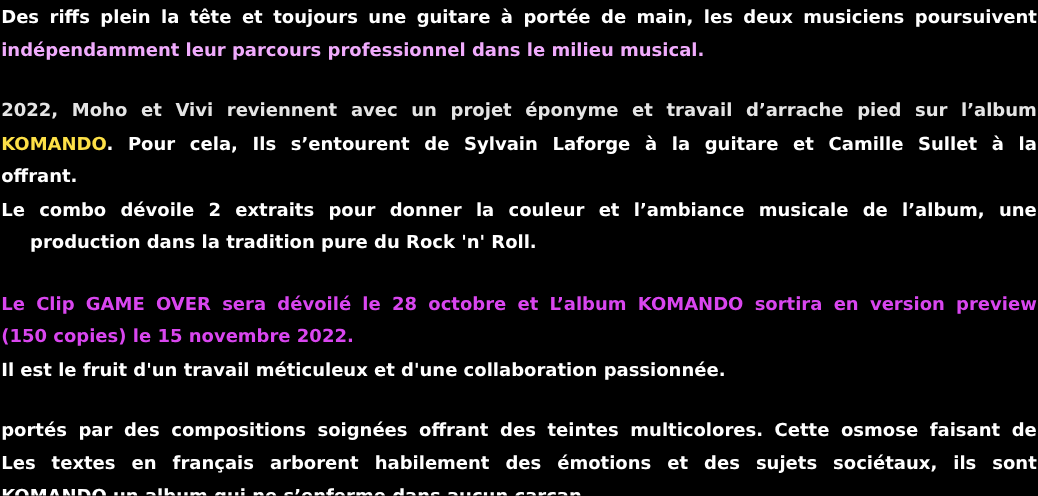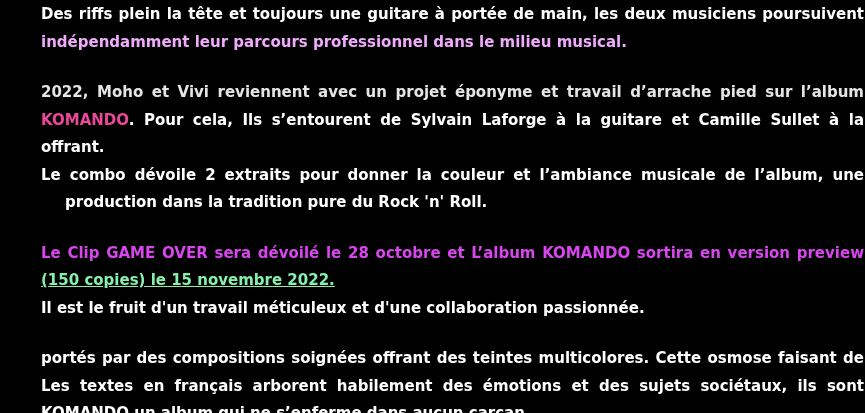--- a/index.html
+++ b/index.html
@@ -25,49 +25,48 @@
     text-rendering: optimizeLegibility;
   }
   .paragraph {
     margin: 0 0 23px 0;
   }
   .paragraph:last-child {
     margin-bottom: 0;
   }
   .line {
     min-height: 27.5px;
-    margin-left: 40px;
   }
   .line.justify {
     text-align: justify;
     text-align-last: justify;
     -moz-text-align-last: justify;
   }
   .line.left {
     text-align: left;
   }
 </style>
 </head>
 <body style="background: rgb(0, 0, 0);">
 
 <div class="doc" id="doc" style="background: rgb(0, 0, 0); color: rgb(255, 255, 255);">
     <div class="paragraph">
       <div class="line justify"><span style="color: rgb(255, 255, 255);">Des riffs plein la tête et toujours une guitare à portée de main, les deux musiciens poursuivent</span></div>
       <div class="line left"><span style="color: #f0abfc;">indépendamment leur parcours professionnel dans le milieu musical.</span></div>
     </div>
     <div class="paragraph">
       <div class="line justify"><span style="color: #e5e5e5;">2022, Moho et Vivi reviennent avec un projet éponyme et travail d’arrache pied sur l’album</span></div>
-      <div class="line justify"><span style="color: #ec4899;">KOMANDO</span><span style="color: rgb(255, 255, 255);">. Pour cela, Ils s’entourent de Sylvain Laforge à la guitare et Camille Sullet à la</span></div>
+      <div class="line justify"><span style="color: #fde047;">KOMANDO</span><span style="color: rgb(255, 255, 255);">. Pour cela, Ils s’entourent de Sylvain Laforge à la guitare et Camille Sullet à la</span></div>
       <div class="line left"><span style="color: rgb(255, 255, 255);">offrant.</span></div>
       <div class="line justify"><span style="color: rgb(255, 255, 255);">Le combo dévoile 2 extraits pour donner la couleur et  l’ambiance musicale de l’album, une</span></div>
       <div class="line left"><span style="color: rgb(255, 255, 255); padding-left: 24px;">production dans la tradition pure du Rock 'n' Roll.</span></div>
     </div>
     <div class="paragraph">
       <div class="line justify"><span style="color: #d946ef;">Le Clip GAME OVER sera dévoilé le 28 octobre et L’album KOMANDO sortira en version preview</span></div>
-      <div class="line left"><span style="color: #86efac; text-decoration: underline;">(150 copies) le 15 novembre 2022.</span></div>
+      <div class="line left"><span style="color: #d946ef;">(150 copies) le 15 novembre 2022.</span></div>
       <div class="line left"><span style="color: rgb(255, 255, 255);">Il est le fruit d'un travail méticuleux et d'une collaboration passionnée.</span></div>
     </div>
     <div class="paragraph">
       <div class="line justify"><span style="color: rgb(255, 255, 255);">portés par des compositions soignées offrant des teintes multicolores. Cette osmose faisant de</span></div>
       <div class="line justify"><span style="color: rgb(255, 255, 255);">Les textes en français arborent habilement des émotions et des sujets sociétaux, ils sont</span></div>
       <div class="line left"><span style="color: rgb(255, 255, 255);">KOMANDO un album qui ne s’enferme dans aucun carcan.</span></div>
     </div>
   </div>
 
 </body></html>

